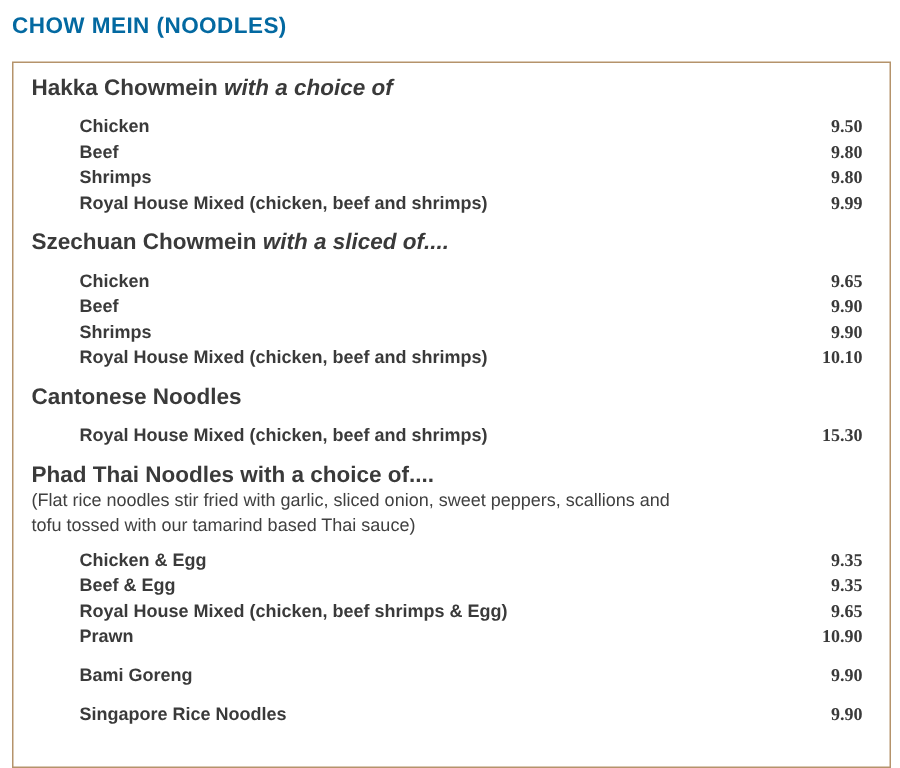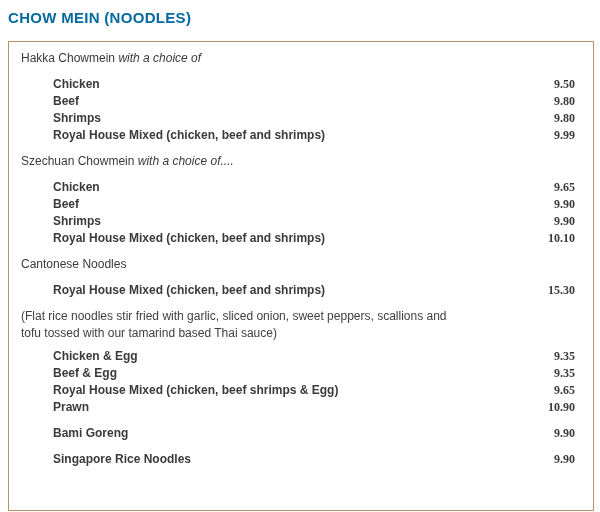--- a/index.html
+++ b/index.html
@@ -24,22 +24,22 @@
   .menu-panel {
     box-sizing: border-box;
     margin: 15px 6px 0 8px;
     border: 1px solid #b5936b;
     padding: 8px 18px 26px 12px;
     min-height: 470px;
     background: #ffffff;
   }
   .section + .section { margin-top: 9px; }
   .sec-header {
-    font-size: 12px;
-    font-weight: normal;
+    font-size: 15px;
+    font-weight: bold;
     line-height: 17px;
     margin-bottom: 9px;
   }
   .sec-header.no-gap { margin-bottom: 0; }
   .it { font-style: italic; }
   .row {
     display: flex;
     justify-content: space-between;
     align-items: baseline;
     font-size: 12px;
@@ -77,21 +77,21 @@
       <span>Shrimps</span>
       <span class="price">9.80</span>
     </div>
     <div class="row">
       <span>Royal House Mixed (chicken, beef and shrimps)</span>
       <span class="price">9.99</span>
     </div>
   </div>
 
   <div class="section">
-    <div class="sec-header"><span>Szechuan Chowmein</span> <span class="it">with a choice of....</span></div>
+    <div class="sec-header"><span>Szechuan Chowmein</span> <span class="it">with a sliced of....</span></div>
     <div class="row">
       <span>Chicken</span>
       <span class="price">9.65</span>
     </div>
     <div class="row">
       <span>Beef</span>
       <span class="price">9.90</span>
     </div>
     <div class="row">
       <span>Shrimps</span>
@@ -105,20 +105,21 @@
 
   <div class="section">
     <div class="sec-header"><span>Cantonese Noodles</span></div>
     <div class="row">
       <span>Royal House Mixed (chicken, beef and shrimps)</span>
       <span class="price">15.30</span>
     </div>
   </div>
 
   <div class="section">
+    <div class="sec-header no-gap"><span>Phad Thai Noodles with a choice of....</span></div>
     <div class="desc-block">
       <div class="desc">(Flat rice noodles stir fried with garlic, sliced onion, sweet peppers, scallions and</div>
       <div class="desc">tofu tossed with our tamarind based Thai sauce)</div>
     </div>
     <div class="row">
       <span>Chicken &amp; Egg</span>
       <span class="price">9.35</span>
     </div>
     <div class="row">
       <span>Beef &amp; Egg</span>

